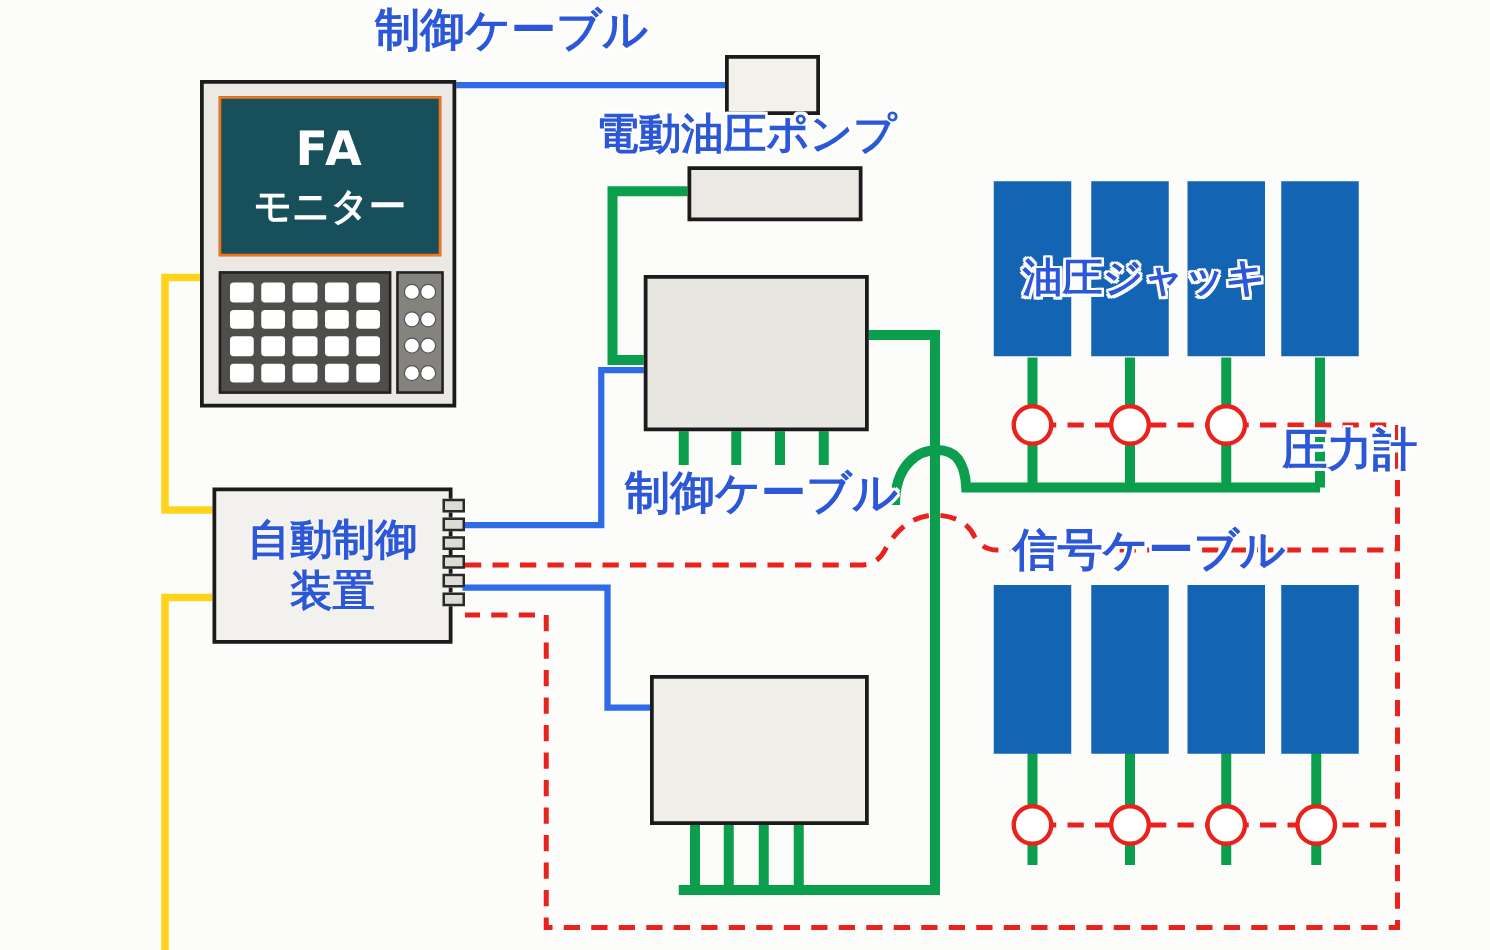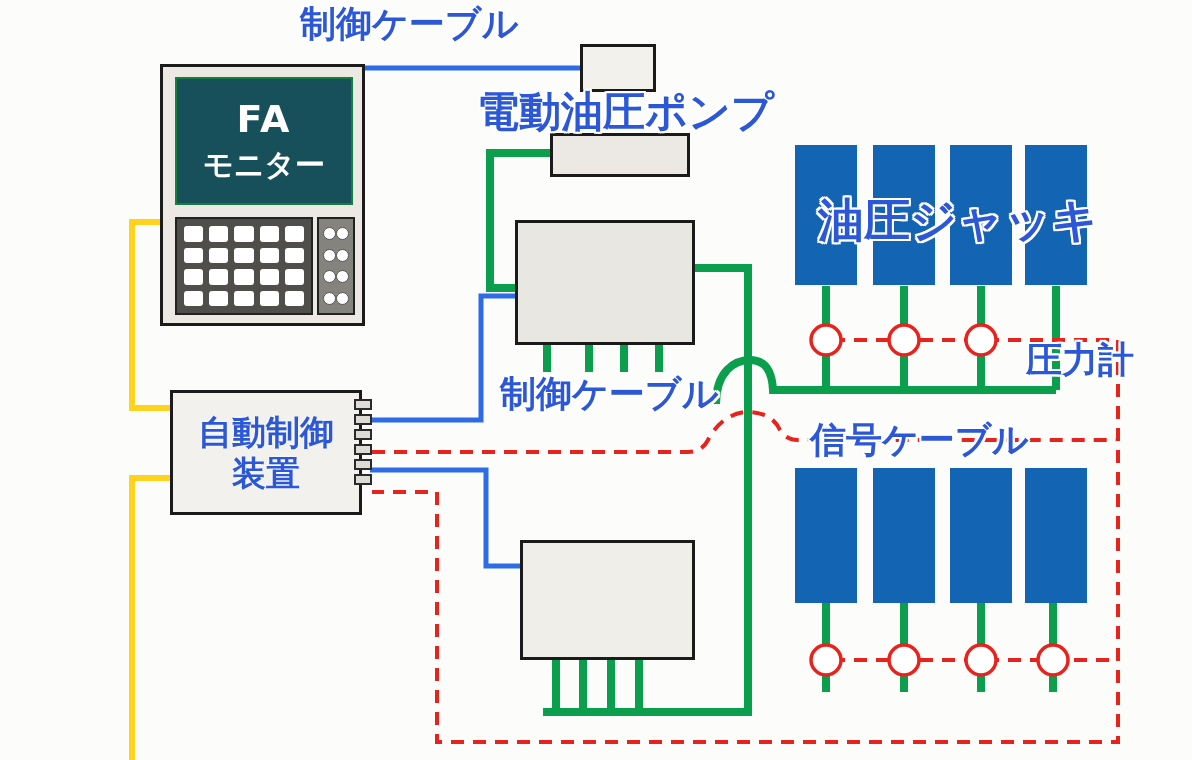--- a/index.html
+++ b/index.html
@@ -5,21 +5,21 @@
   html,body{margin:0;padding:0;background:#fcfcfa;}
   #stage{
     position:relative;width:1192px;height:760px;overflow:hidden;background:#fcfcfa;
     font-family:"DejaVu Sans","Liberation Sans",sans-serif;
   }
   #wires{position:absolute;left:0;top:0;width:1192px;height:760px;}
   .box{position:absolute;background:#eceae5;border:3px solid #1b1b1b;box-sizing:border-box;}
   
   .monitor{left:160px;top:64px;width:205px;height:262px;background:#ece9e4;}
   .screen{position:absolute;left:12px;top:10px;width:178px;height:128px;background:var(--screen_teal,#174f5a);
-    border:2px solid #15803d;box-sizing:border-box;display:flex;flex-direction:column;align-items:center;justify-content:center;
+    border:2px solid #f97316;box-sizing:border-box;display:flex;flex-direction:column;align-items:center;justify-content:center;
     color:#ffffff;font-weight:bold;}
   .screen .l1{font-size:38px;letter-spacing:2px;}
   .screen .l2{font-size:30px;margin-top:4px;}
   .keypad{position:absolute;left:12px;top:150px;width:138px;height:98px;background:#504e4a;border:2px solid #222;
     box-sizing:border-box;display:grid;grid-template-columns:repeat(5,1fr);grid-template-rows:repeat(4,1fr);gap:6px;padding:7px;}
   .key{background:#ffffff;border-radius:3px;}
   .keypad-side{position:absolute;left:154px;top:150px;width:38px;height:98px;background:#85837e;border:2px solid #222;
     box-sizing:border-box;display:grid;grid-template-columns:repeat(2,1fr);grid-template-rows:repeat(4,1fr);justify-items:center;align-items:center;padding:4px;}
   .round-key{width:11px;height:11px;background:#ffffff;border-radius:50%;border:1px solid #555;}
   
@@ -33,22 +33,22 @@
   .pump-top{left:580px;top:44px;width:76px;height:48px;background:#f2f1ec;}
   .pump-base{left:550px;top:133px;width:140px;height:44px;background:#ece9e4;}
   .main-unit{left:515px;top:220px;width:180px;height:125px;background:#e8e7e2;}
   .valve-unit{left:520px;top:540px;width:175px;height:120px;background:#efeee9;}
   
   .jack{position:absolute;width:62px;background:var(--jack_blue,#1464b4);}
   
   .lbl{position:absolute;color:var(--label_blue,#2c58d8);font-weight:bold;white-space:nowrap;z-index:6;
     text-shadow:-2px -2px 0 #fff,2px -2px 0 #fff,-2px 2px 0 #fff,2px 2px 0 #fff,0 -2px 0 #fff,0 2px 0 #fff,-2px 0 0 #fff,2px 0 0 #fff;}
   .lbl-control-cable{left:300px;top:0;font-size:36px;}
-  .lbl-electric-pump{left:477px;top:84px;font-size:42px;}
-  .lbl-hydraulic-jack{left:818px;top:190px;font-size:46px;}
+  .lbl-electric-pump{left:477px;top:84px;font-size:34px;}
+  .lbl-hydraulic-jack{left:818px;top:201px;font-size:32px;}
   .lbl-pressure-gauge{left:1026px;top:336px;font-size:36px;}
   .lbl-hydraulic-hose{left:500px;top:370px;font-size:36px;}
   .lbl-signal-cable{left:810px;top:416px;font-size:36px;}
   .lbl-valve-unit{left:492px;top:552px;width:215px;font-size:34px;text-align:center;line-height:1.3;white-space:normal;}
 </style>
 </head>
 <body>
 
 <div id="stage">
 

